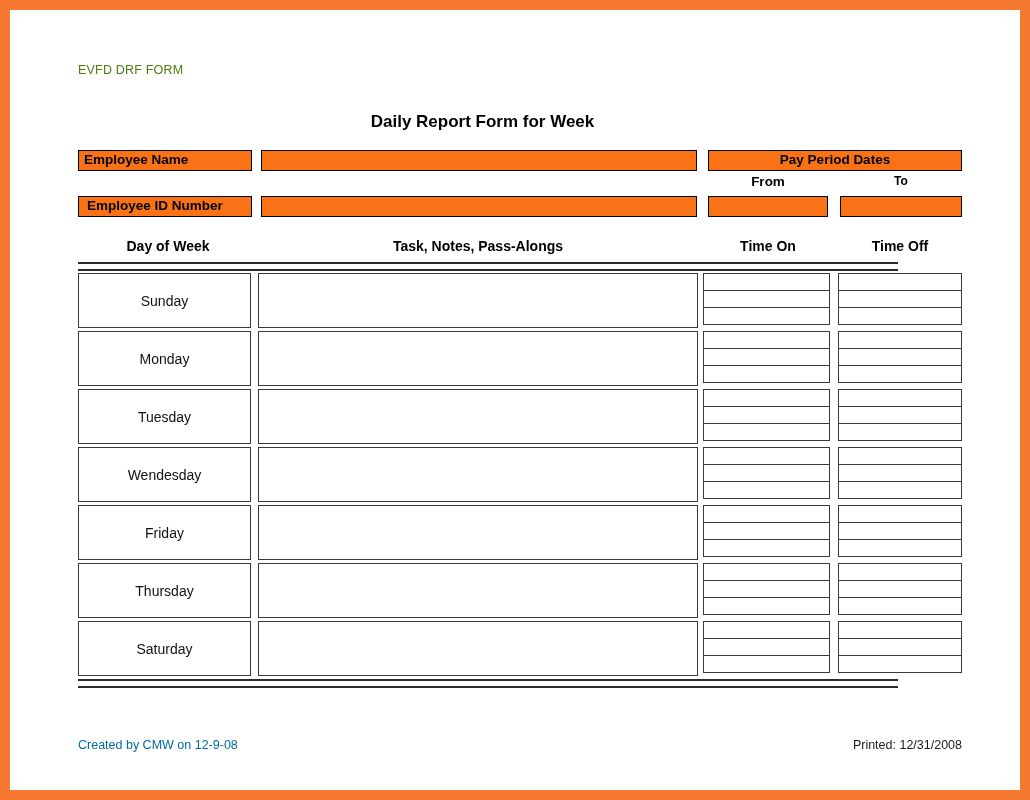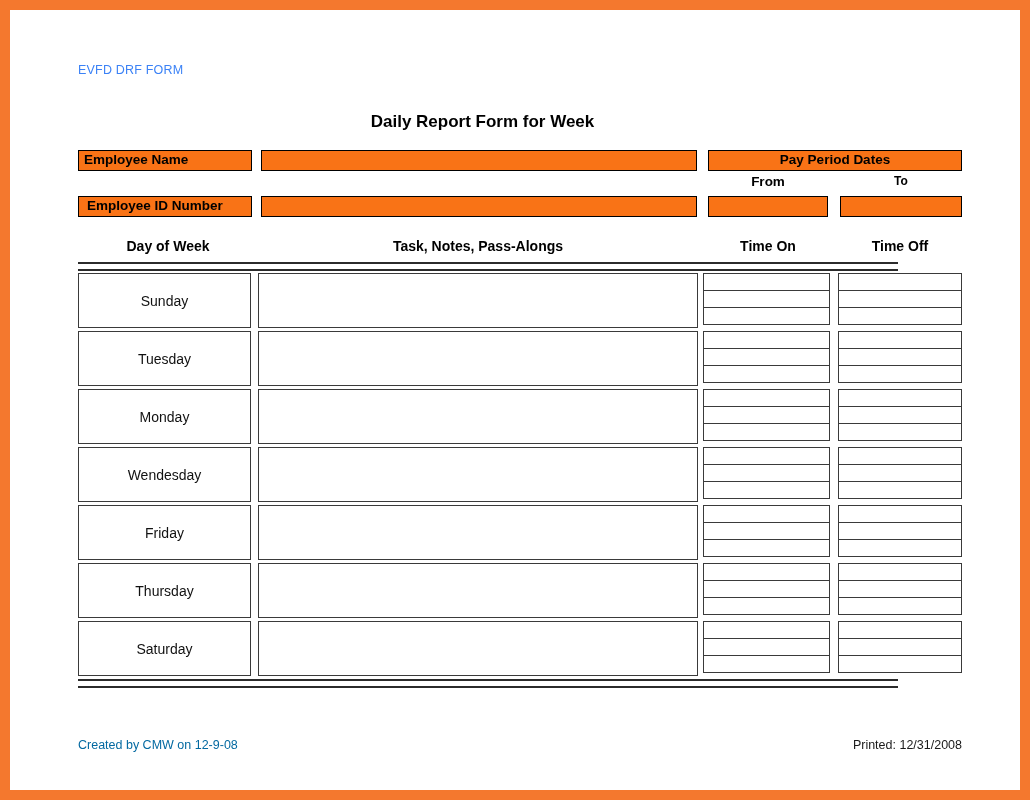--- a/index.html
+++ b/index.html
@@ -23,21 +23,21 @@
     background: #ffffff;
     box-sizing: border-box;
   }
 
   
   .form-code {
     position: absolute;
     left: 68px;
     top: 53px;
     font-size: 12.5px;
-    color: #3b82f6;
+    color: #4d7c0f;
     letter-spacing: 0.2px;
   }
 
   
   .doc-title {
     position: absolute;
     left: 0;
     top: 102px;
     width: 945px;
     text-align: center;
@@ -237,35 +237,35 @@
             <div class="sub"></div>
             <div class="sub"></div>
           </div>
           <div class="cell c-off">
             <div class="sub"></div>
             <div class="sub"></div>
             <div class="sub"></div>
           </div>
         </div>
         <div class="trow">
+          <div class="cell c-day">Monday</div>
+          <div class="cell c-task"></div>
+          <div class="cell c-on">
+            <div class="sub"></div>
+            <div class="sub"></div>
+            <div class="sub"></div>
+          </div>
+          <div class="cell c-off">
+            <div class="sub"></div>
+            <div class="sub"></div>
+            <div class="sub"></div>
+          </div>
+        </div>
+        <div class="trow">
           <div class="cell c-day">Tuesday</div>
-          <div class="cell c-task"></div>
-          <div class="cell c-on">
-            <div class="sub"></div>
-            <div class="sub"></div>
-            <div class="sub"></div>
-          </div>
-          <div class="cell c-off">
-            <div class="sub"></div>
-            <div class="sub"></div>
-            <div class="sub"></div>
-          </div>
-        </div>
-        <div class="trow">
-          <div class="cell c-day">Monday</div>
           <div class="cell c-task"></div>
           <div class="cell c-on">
             <div class="sub"></div>
             <div class="sub"></div>
             <div class="sub"></div>
           </div>
           <div class="cell c-off">
             <div class="sub"></div>
             <div class="sub"></div>
             <div class="sub"></div>

